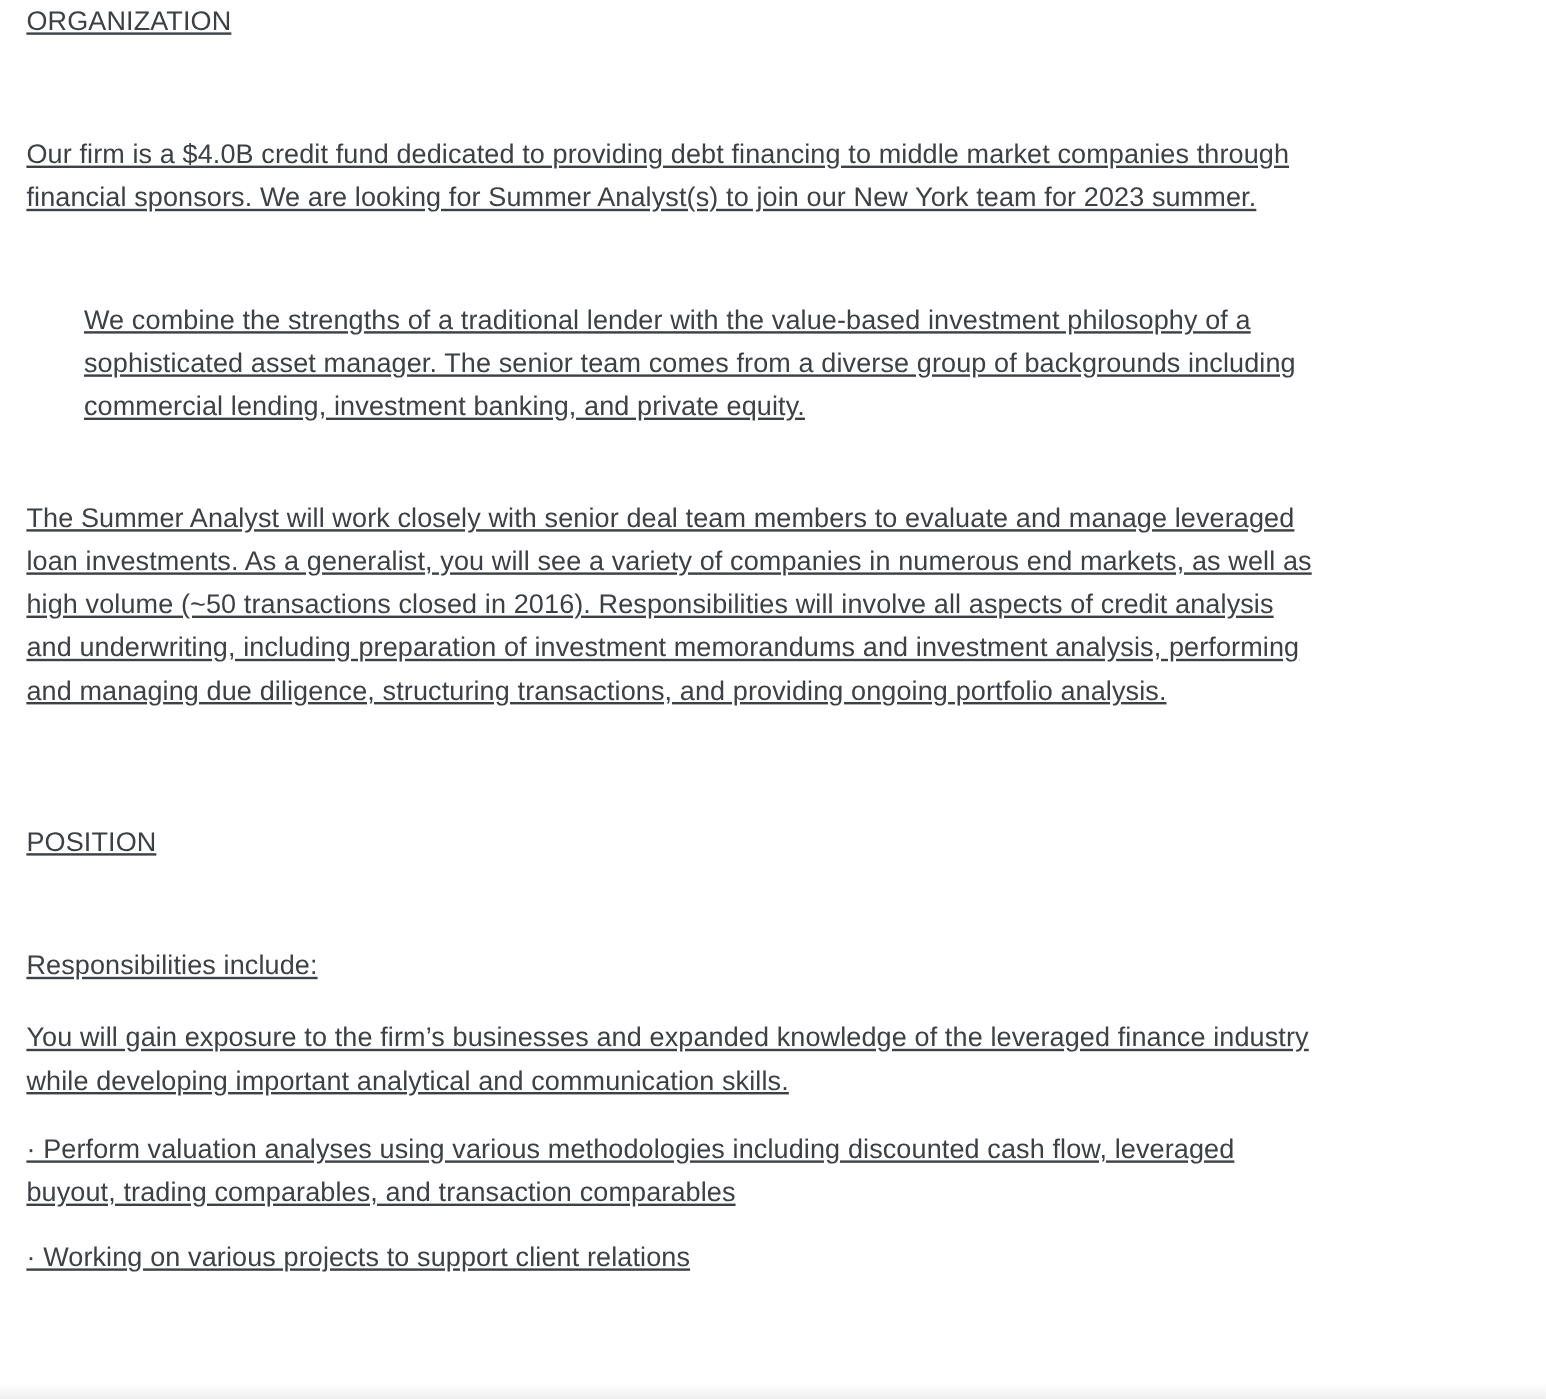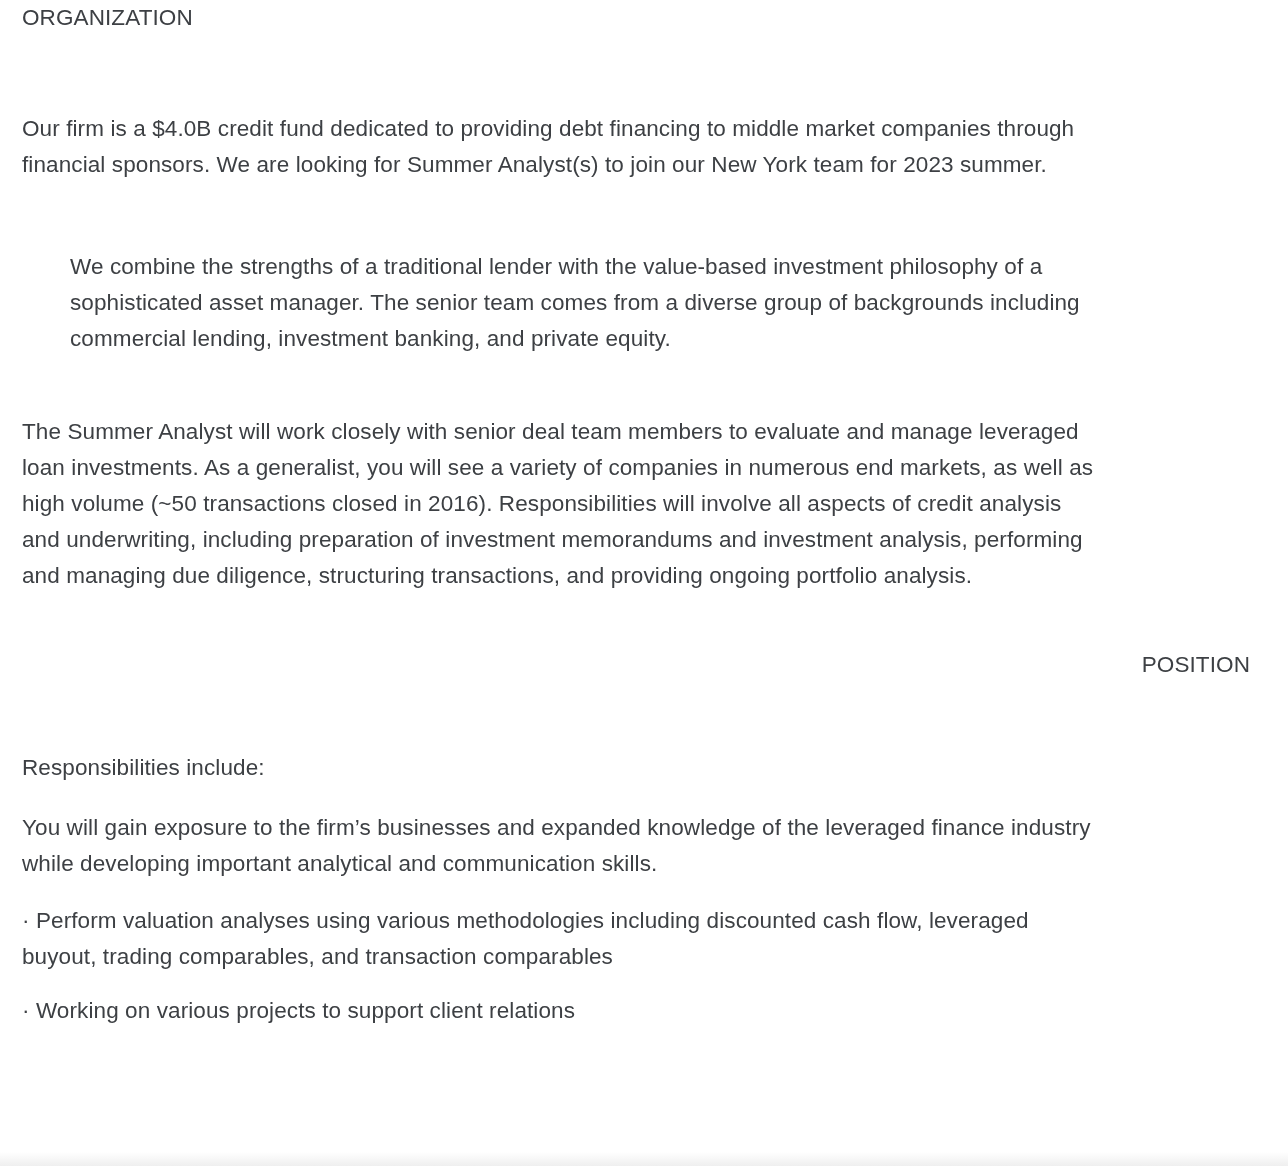--- a/index.html
+++ b/index.html
@@ -11,41 +11,42 @@
     width: 1288px;
     height: 1166px;
     position: relative;
     overflow: hidden;
     font-family: "Liberation Sans", "DejaVu Sans", sans-serif;
   }
   .doc {
     position: absolute;
     top: 0;
     left: 22px;
-    right: 38px;
+    right: 26px;
     color: #3d4044;
     font-size: 22.5px;
     line-height: 36px;
+    text-decoration: underline;
   }
   .block {
     margin: 0;
     padding: 0;
     font-weight: 400;
     white-space: pre-line;
     letter-spacing: 0.1px;
   }
   .heading {
     font-weight: 400;
     font-size: 22.5px;
   }
   #org-heading          { margin-top: 0; }
   #intro-para           { margin-top: 75px; }
   #philosophy-para      { margin-top: 66px; margin-left: 48px; }
   #role-overview-para   { margin-top: 57px; }
-  #position-heading     { margin-top: 53px; text-align: right; }
+  #position-heading     { margin-top: 90px; }
   #position-intro-para  { margin-top: 24px; }
   #responsibilities-label { margin-top: 67px; }
   #bullet-valuation     { margin-top: 21px; }
   #bullet-models        { margin-top: 18px; }
   #bullet-client        { margin-top: 18px; }
   .bottom-shade {
     position: absolute;
     left: 0;
     right: 0;
     bottom: 0;

